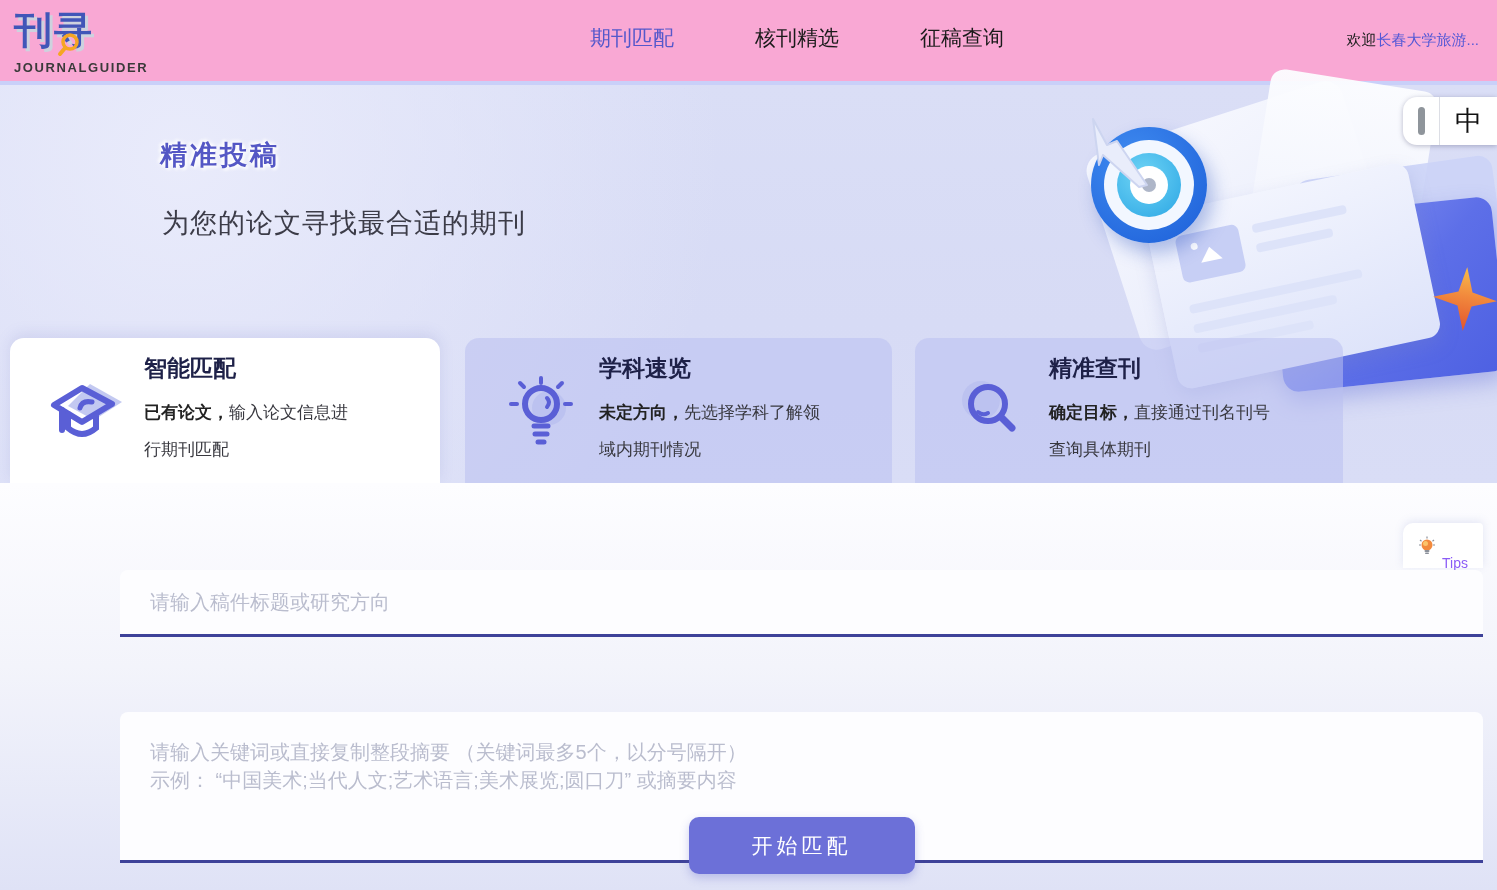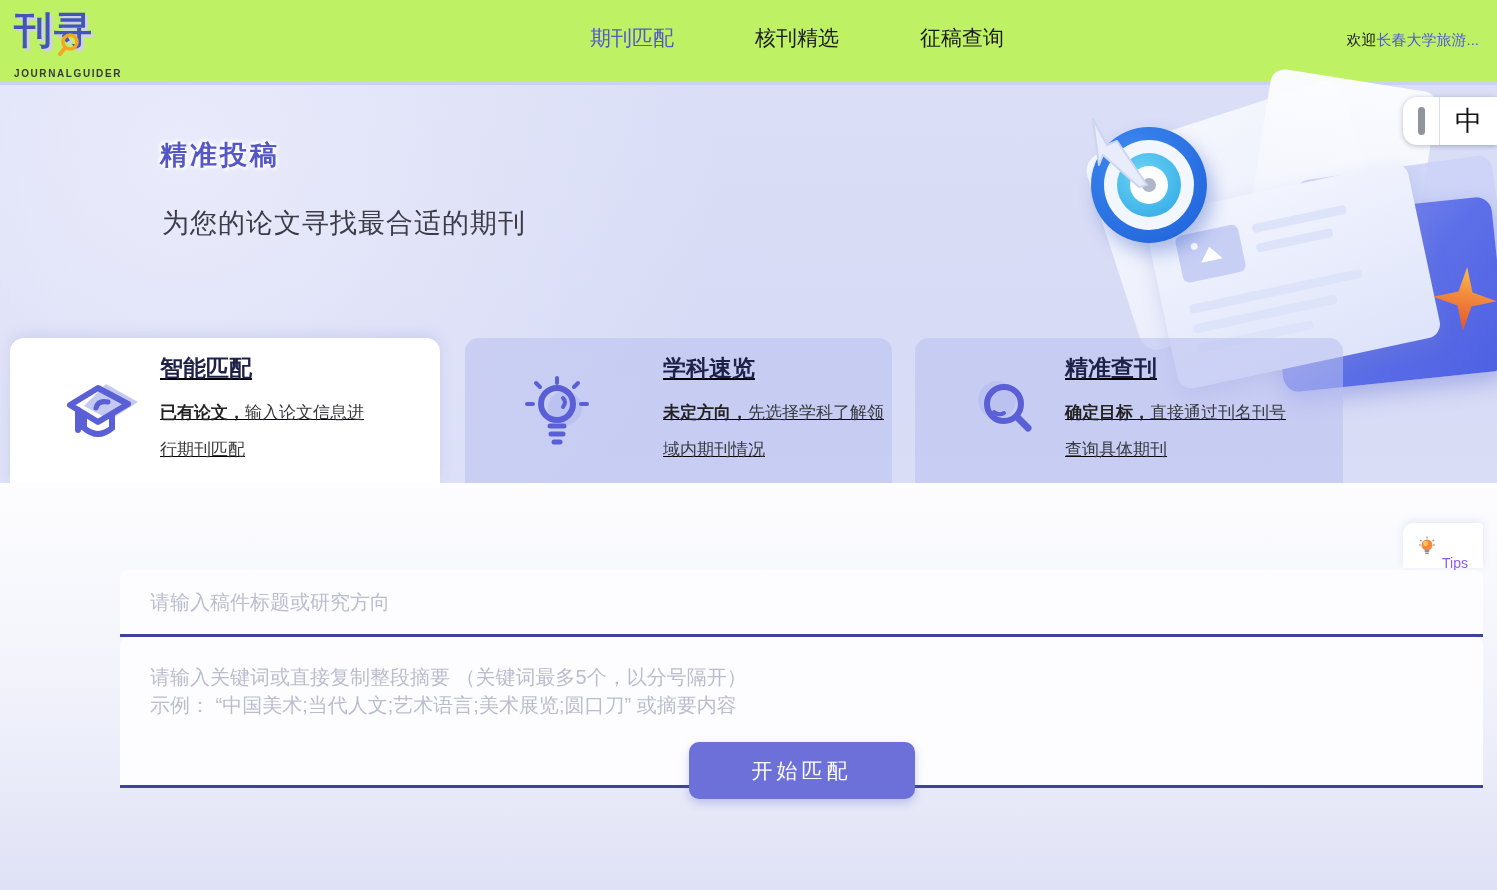--- a/index.html
+++ b/index.html
@@ -1,25 +1,25 @@
 <!DOCTYPE html>
 <html><head>
 <meta charset="utf-8">
 <style>
   * { margin:0; padding:0; box-sizing:border-box; }
   html,body { width:1497px; height:890px; overflow:hidden; }
   body { font-family:"Liberation Sans","DejaVu Sans",sans-serif; background:#ffffff; position:relative; }
 
   
-  .header { position:relative; height:85px; background:#bef264; border-bottom:4px solid #c9d0f9; }
+  .header { position:relative; height:85px; background:#f9a8d4; border-bottom:4px solid #c9d0f9; }
   .logo { position:absolute; left:14px; top:8px; width:120px; }
   .logo-zh { font-size:38px; font-weight:900; color:#4156b8; letter-spacing:2px; line-height:44px;
              text-shadow:3px 3px 0 #cdd2de; position:relative; }
   .logo-lens { position:absolute; left:42px; top:22px; }
-  .logo-en { font-size:10px; font-weight:700; color:#3a3a3a; letter-spacing:1.6px; margin-top:16px; }
+  .logo-en { font-size:13px; font-weight:700; color:#3a3a3a; letter-spacing:1.6px; margin-top:8px; }
   .nav-item { position:absolute; top:24px; font-size:21px; color:#1a1a1a; cursor:pointer; }
   .nav-item.active { color:#5558cb; font-weight:400; }
   .nav-1 { left:590px; } .nav-2 { left:755px; } .nav-3 { left:920px; }
   .welcome { position:absolute; right:18px; top:31px; font-size:15px; color:#222; white-space:nowrap; }
   .welcome .user { color:#5358d6; cursor:pointer; }
 
   
   .hero { position:relative; height:398px;
           background:radial-gradient(circle at 12% 18%, #e9ebfb 0%, rgba(233,235,251,0) 40%),
                      linear-gradient(180deg,#dadef6 0%,#d7dbf5 60%,#d9ddf6 100%); }
@@ -68,23 +68,23 @@
   .tg4 { left:39px; top:39px; width:38px; height:38px; background:#ffffff; }
   .tg5 { left:51px; top:51px; width:14px; height:14px; background:#aeb6c8; }
   .dart { left:-18px; top:-16px; }
   .star { left:386px; top:182px; width:64px; height:64px; transform:rotate(4deg);
           background:linear-gradient(185deg,#f9c24c 0%,#f28a3d 45%,#e14f2b 100%);
           clip-path:polygon(50% 0%,61% 39%,100% 50%,61% 61%,50% 100%,39% 61%,0% 50%,39% 39%); }
 
   
   .cards { position:absolute; left:10px; bottom:0; width:1340px; height:145px; }
   .card { position:absolute; bottom:0; height:145px; border-radius:14px 14px 0 0; display:flex;
-          align-items:center; padding-left:48px; cursor:pointer;text-decoration:underline; }
+          align-items:center; padding-left:32px; cursor:pointer; }
   .card-1 { left:0; width:430px; background:#ffffff; box-shadow:0 -4px 14px rgba(120,130,200,.18); }
-  .card-2 { left:455px; width:427px; background:rgba(186,192,240,.55);gap:48px; }
+  .card-2 { left:455px; width:427px; background:rgba(186,192,240,.55); }
   .card-3 { left:905px; width:428px; background:rgba(186,192,240,.55); }
   .card-icon { width:92px; flex:0 0 92px; display:flex; justify-content:center; }
   .card-text { margin-left:10px; }
   .card-title { font-size:23px; font-weight:800; color:#1e2148; margin-bottom:10px; }
   .card-desc { font-size:17px; color:#38383f; line-height:37px; width:228px; }
   .card-1 .card-desc { width:212px; }
   .card-desc b { color:#222; }
 
   
   .content { position:relative; height:407px;
@@ -92,21 +92,21 @@
   .tips { position:absolute; right:14px; top:40px; width:80px; height:45px; background:#ffffff;
           border-radius:10px 4px 0 0; box-shadow:0 -2px 8px rgba(130,140,200,.18);
           display:flex; align-items:center; justify-content:center; gap:6px; cursor:pointer; }
   .tips-label { font-size:14px; color:#8b5cf6;margin-top:34px; }
   .form-area { position:absolute; left:120px; top:87px; width:1363px; }
   .field { width:100%; background:#fdfdff; border:none; border-bottom:3px solid #3e4299;
            border-radius:8px 8px 0 0; font-family:Liberation Sans, sans-serif;
            font-size:20px; color:#333; outline:none; display:block; }
   .field::placeholder { color:#babdce; opacity:1; }
   .title-input { height:67px; padding:0 30px; }
-  .abstract-input { height:151px; padding:26px 30px; line-height:28px; resize:none; }
+  .abstract-input { height:151px; margin-top:75px; padding:26px 30px; line-height:28px; resize:none; }
   .submit-btn { position:relative; display:block; width:226px; height:57px; margin:-46px auto 0;
                 background:#6c70d8; color:#ffffff; font-size:21px; letter-spacing:4px;
                 border:none; border-radius:10px; cursor:pointer;
                 font-family:"Liberation Sans","DejaVu Sans",sans-serif;
                 box-shadow:0 4px 10px rgba(90,95,200,.3); }
 </style>
 </head>
 <body>
 
 <div class="header">

